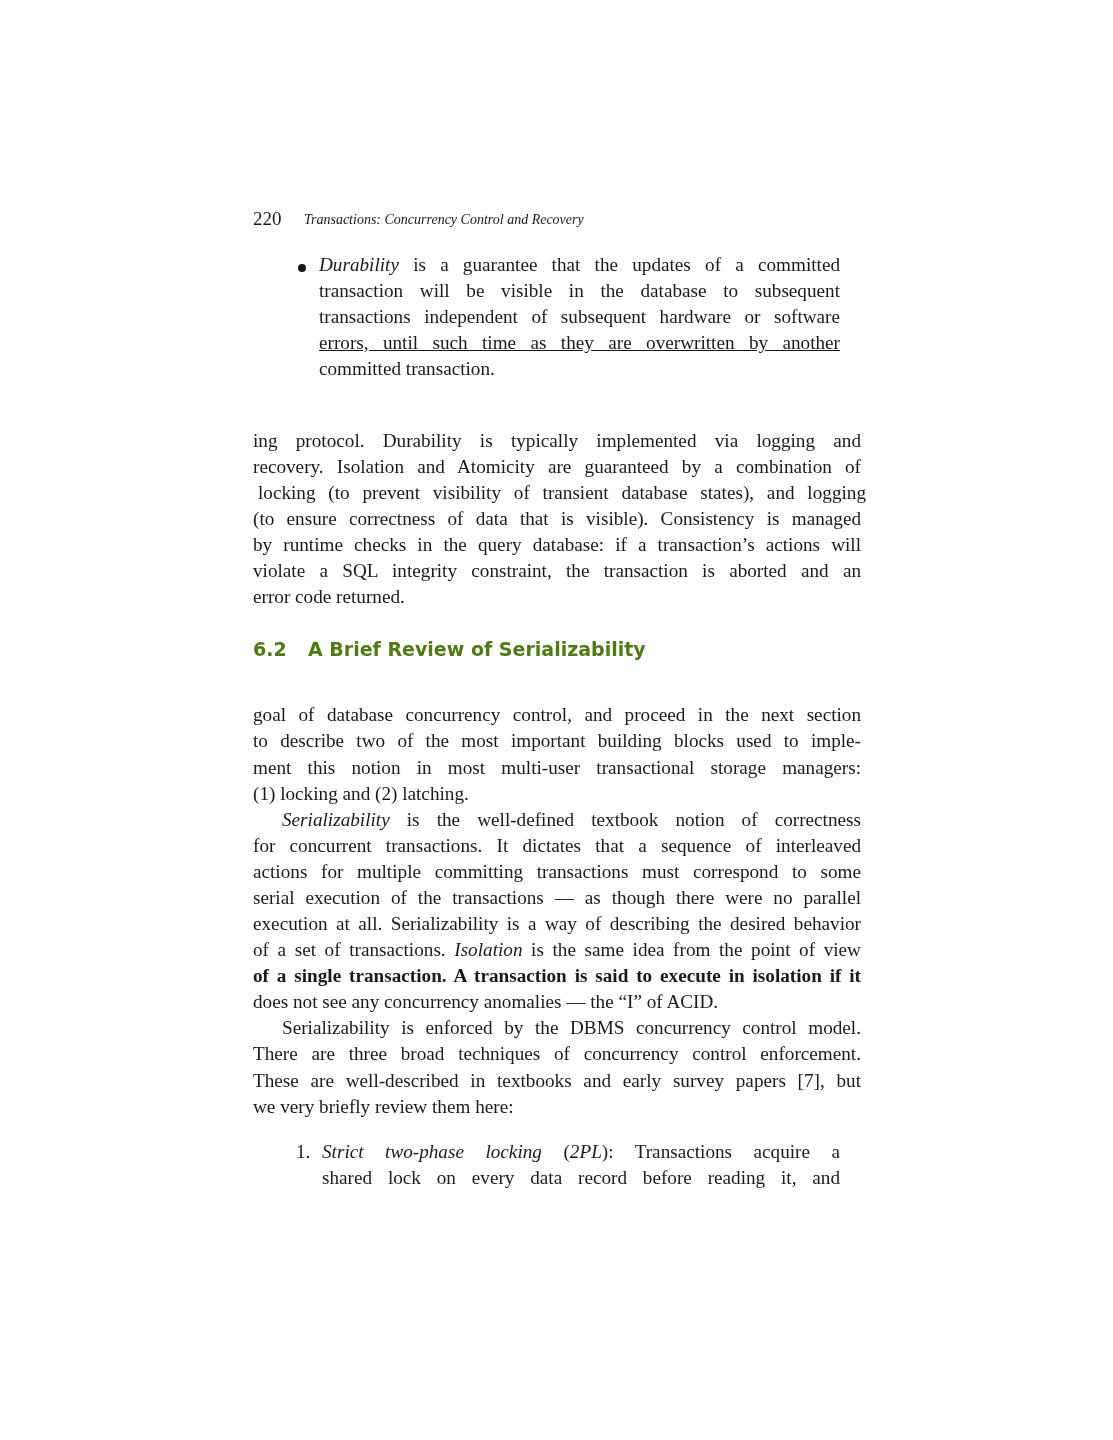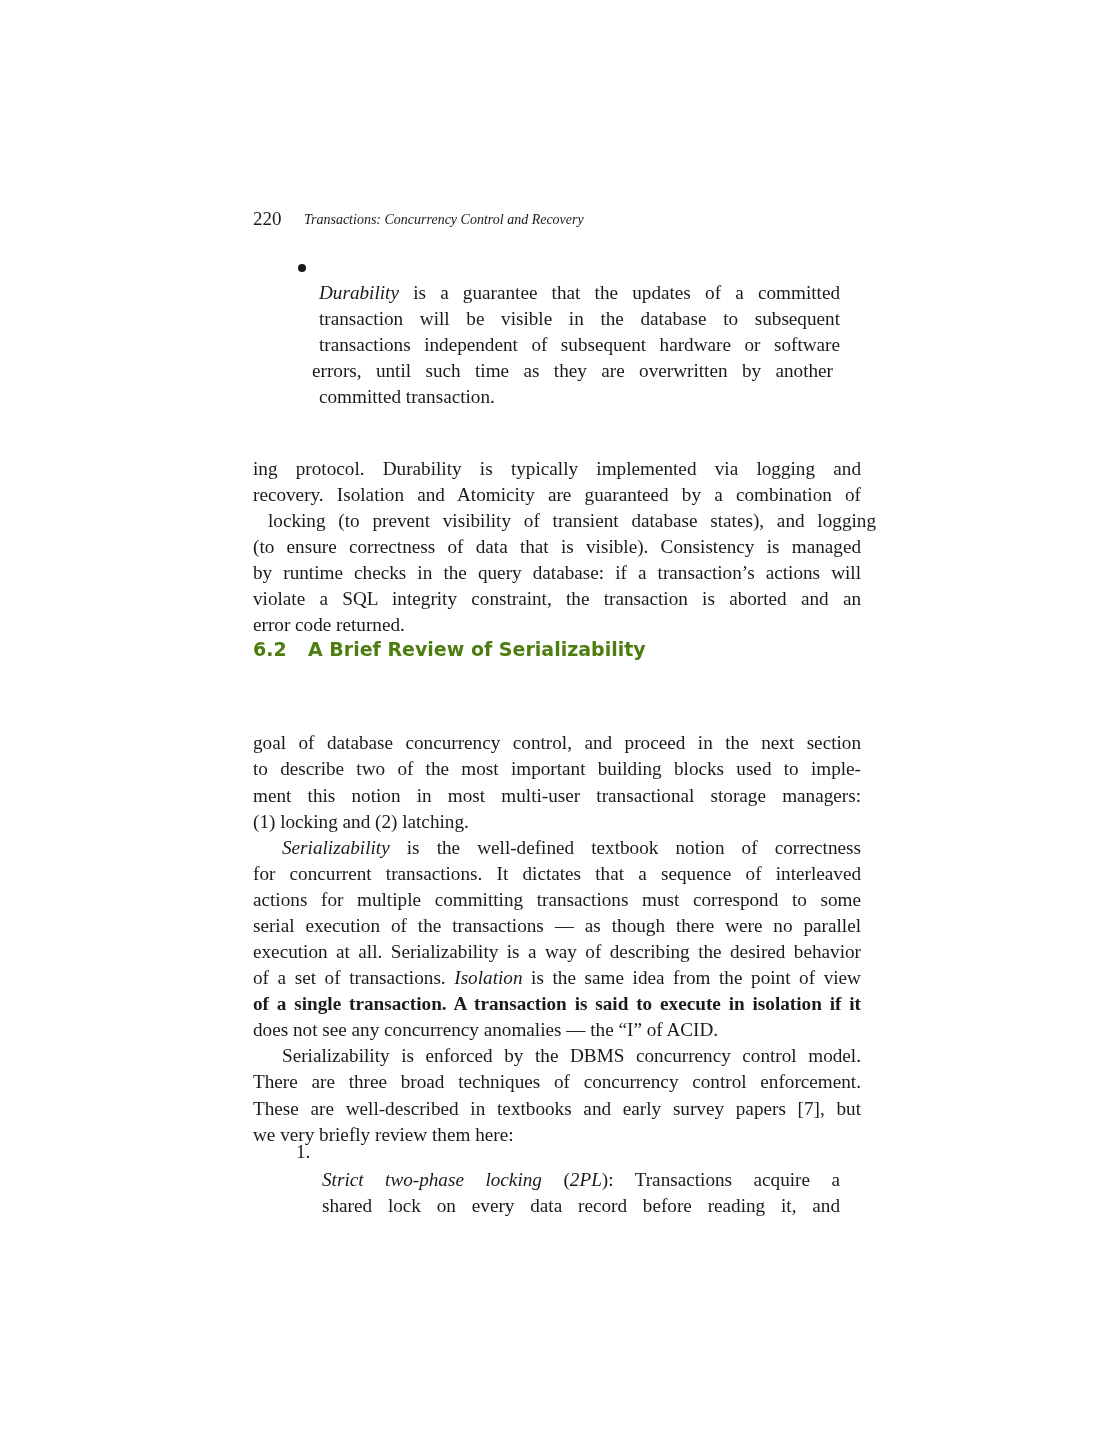--- a/index.html
+++ b/index.html
@@ -9,21 +9,20 @@
       color: #1a1a1a;
     }
     .page { position: absolute; left: 0; top: 0; width: 1113px; height: 1440px; }
     .line {
       position: absolute;
       font-family: "Liberation Serif", "DejaVu Serif", serif;
       font-size: 19.2px;
       line-height: 26px;
       white-space: nowrap;
       color: #1a1a1a;
-      margin-top: 28px;
     }
     .just { text-align: justify; text-align-last: justify; }
     .header-num {
       position: absolute; left: 253px; top: 207px;
       font-family: "Liberation Serif", serif; font-size: 19px; line-height: 24px;
     }
     .header-title {
       position: absolute; left: 304px; top: 208px;
       font-family: Liberation Serif, serif; font-style: italic; font-size: 14px; line-height: 24px;
     }
@@ -48,26 +47,26 @@
 
 <div class="page">
 
   <div class="header-num">220</div>
   <div class="header-title">Transactions: Concurrency Control and Recovery</div>
 
   <div class="bullet"></div>
   <div class="line just" style="left:319px; top:252px; width:521px;"><em>Durability</em><span> is a guarantee that the updates of a committed</span></div>
   <div class="line just" style="left:319px; top:278px; width:521px;">transaction will be visible in the database to subsequent</div>
   <div class="line just" style="left:319px; top:304px; width:521px;">transactions independent of subsequent hardware or software</div>
-  <div class="line just" style="left:312px; top:330px; width:521px;">errors, until such time as they are overwritten by another</div>
+  <div class="line just" style="left:319px; top:330px; width:521px;text-decoration:underline;">errors, until such time as they are overwritten by another</div>
   <div class="line" style="left:319px; top:356px;">committed transaction.</div>
 
   <div class="line just" style="left:253px; top:428px; width:608px;">ing protocol. Durability is typically implemented via logging and</div>
   <div class="line just" style="left:253px; top:454px; width:608px;">recovery. Isolation and Atomicity are guaranteed by a combination of</div>
-  <div class="line just" style="left:268px; top:480px; width:608px;">locking (to prevent visibility of transient database states), and logging</div>
+  <div class="line just" style="left:258px; top:480px; width:608px;">locking (to prevent visibility of transient database states), and logging</div>
   <div class="line just" style="left:253px; top:506px; width:608px;">(to ensure correctness of data that is visible). Consistency is managed</div>
   <div class="line just" style="left:253px; top:532px; width:608px;">by runtime checks in the query database: if a transaction’s actions will</div>
   <div class="line just" style="left:253px; top:558px; width:608px;">violate a SQL integrity constraint, the transaction is aborted and an</div>
   <div class="line" style="left:253px; top:584px;">error code returned.</div>
 
   <div class="section-heading"><span class="num">6.2</span><span>A Brief Review of Serializability</span></div>
 
   <div class="line just" style="left:253px; top:702px; width:608px;">goal of database concurrency control, and proceed in the next section</div>
   <div class="line just" style="left:253px; top:728px; width:608px;">to describe two of the most important building blocks used to imple-</div>
   <div class="line just" style="left:253px; top:755px; width:608px;">ment this notion in most multi-user transactional storage managers:</div>

